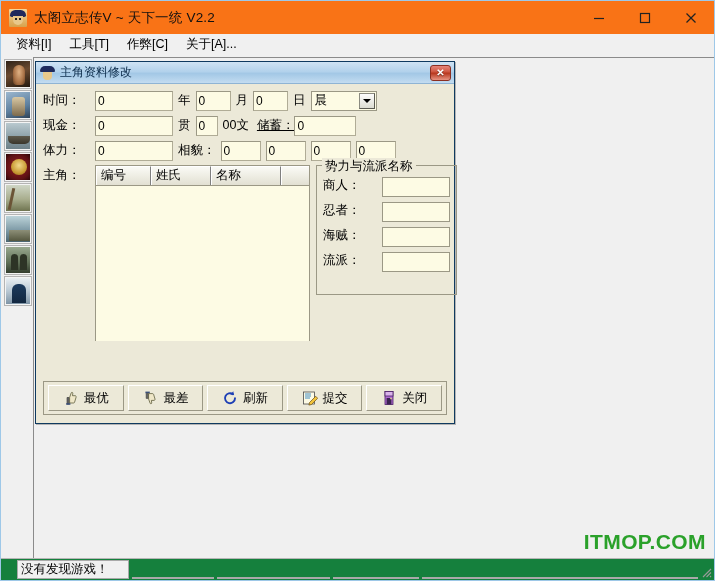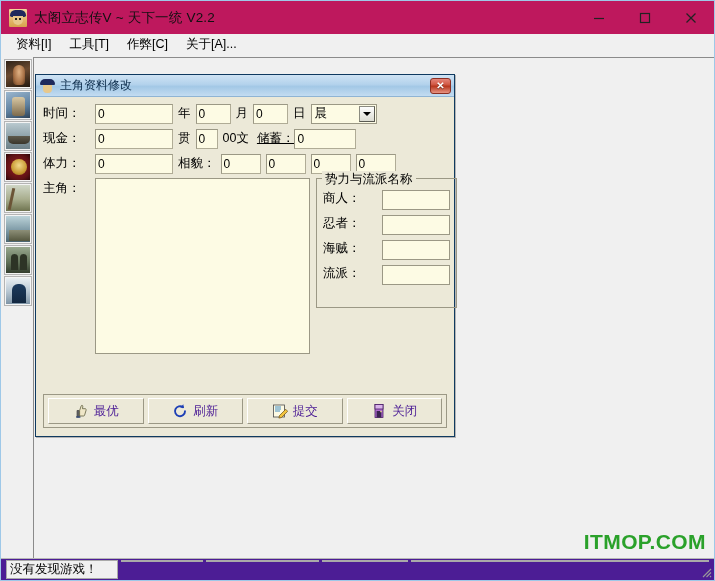--- a/index.html
+++ b/index.html
@@ -25,21 +25,21 @@
     background: #f0f0f0;
     border: 1px solid #9ec8e8;
     box-sizing: border-box;
     display: flex;
     flex-direction: column;
   }
 
   
   #titlebar {
     height: 33px;
-    background: #be185d;
+    background: #f97316;
     display: flex;
     align-items: center;
     flex: none;
     position: relative;
   }
   #titlebar-icon {
     width: 18px; height: 18px;
     margin-left: 8px; margin-right: 7px;
     flex: none;
     position: relative;
@@ -203,21 +203,21 @@
     color: #2aa12a;
     letter-spacing: 0.4px;
     font-family: "Liberation Sans", "DejaVu Sans", sans-serif;
     white-space: nowrap;
   }
 
   
   #dialog {
     position: absolute;
     left: 1px;
-    top: 16px;
+    top: 3px;
     width: 420px;
     height: 363px;
     background: #ece9d8;
     border: 1px solid #0f3a60;
     box-sizing: border-box;
     box-shadow: 1px 1px 0 rgba(0,0,0,.25);
   }
   #dialog-titlebar {
     height: 22px;
     background: linear-gradient(to bottom, #cfe3f4 0%, #b3d2ec 45%, #a3c8e6 55%, #c3dcf1 100%);
@@ -484,34 +484,34 @@
     border-left-color: #ffffff;
     box-sizing: border-box;
     display: flex;
     align-items: center;
     justify-content: center;
     gap: 5px;
     font-size: 12.5px;
     cursor: default;
     padding: 0;
     font-family: "Liberation Sans", "DejaVu Sans", sans-serif;
-    color: #4c1d95;
+    color: #000000;
   }
   .bicon { width: 16px; height: 16px; flex: none; display:block; }
 
   
   #statusbar {
     height: 22px;
     flex: none;
     display: flex;
-    align-items: flex-start;
-    background: #4c1d95;
+    align-items: flex-end;
+    background: #15803d;
     border-top: 1px solid #b6b6b6;
     box-sizing: border-box;
-    padding: 1px 5px;
+    padding: 1px 16px;
   }
   .status-pane {
     border: 1px solid #a9a9a9;
     box-sizing: border-box;
     margin-right: 3px;
     background: #f0f0f0;
     font-size: 12.5px;
     line-height: 17px;
     padding: 0 3px;
     white-space: nowrap;
@@ -648,20 +648,26 @@
             <input class="tfield gap-s" style="width: 40px;" value="0">
             <input class="tfield gap-s" style="width: 40px;" value="0">
             <input class="tfield gap-s" style="width: 40px;" value="0">
             <input class="tfield gap-s" style="width: 40px;" value="0">
           </div>
 
           <div id="mid-row">
             <span class="flabel lbl-w" style="padding-top:2px">主角：</span>
 
             <div id="listview">
+              <div id="lv-header">
+                <div class="lv-col lv-col-0">编号</div>
+                <div class="lv-col lv-col-1">姓氏</div>
+                <div class="lv-col lv-col-2">名称</div>
+                <div class="lv-col lv-col-3"></div>
+              </div>
               <div id="lv-body"></div>
             </div>
 
             <div id="groupbox">
               <div id="gb-title">势力与流派名称</div>
 
               <div class="gb-row">
                 <span class="gb-label">商人：</span>
                 <input class="gb-field" autofocus="" value="" style="">
               </div>
@@ -685,20 +691,28 @@
 
             <button class="tbbtn">
               <svg class="bicon" viewBox="0 0 16 16">
                 <path d="M4 7.5h2.2V14H4z" fill="#6a6a6a" stroke="#333" stroke-width=".6"></path>
                 <path d="M6.6 7.5l1.6-4.6c.3-.9 1.7-.7 1.6.4l-.3 2.4h2.6c.8 0 1.3.8 1 1.5l-1.5 5c-.2.6-.6.8-1.1.8H6.6z" fill="#efe7c8" stroke="#4a4a2a" stroke-width=".7"></path>
                 <rect x="3.2" y="13.2" width="4.2" height="1.6" fill="#3a4f78"></rect>
               </svg>
               <span>最优</span>
             </button>
 
+            <button class="tbbtn">
+              <svg class="bicon" viewBox="0 0 16 16">
+                <rect x="3.4" y="1.6" width="4.4" height="1.8" fill="#3a4f78"></rect>
+                <path d="M4.2 3.6h2.2v4.8H4.2z" fill="#6a6a6a" stroke="#333" stroke-width=".6"></path>
+                <path d="M6.6 3.6h3.9c.5 0 .9.3 1.1.8l1.4 4.6c.2.7-.3 1.4-1 1.4h-2.6l.3 2.4c.1 1.1-1.3 1.3-1.6.4L6.6 9z" fill="#efe7c8" stroke="#4a4a2a" stroke-width=".7"></path>
+              </svg>
+              <span>最差</span>
+            </button>
 
             <button class="tbbtn">
               <svg class="bicon" viewBox="0 0 16 16">
                 <path d="M13 8.2A5 5 0 1 1 11 4.2" fill="none" stroke="#1d3fb5" stroke-width="1.9" stroke-linecap="round"></path>
                 <path d="M11.3 1.3l.6 3.6-3.6-.4z" fill="#1d3fb5"></path>
               </svg>
               <span>刷新</span>
             </button>
 
             <button class="tbbtn">

